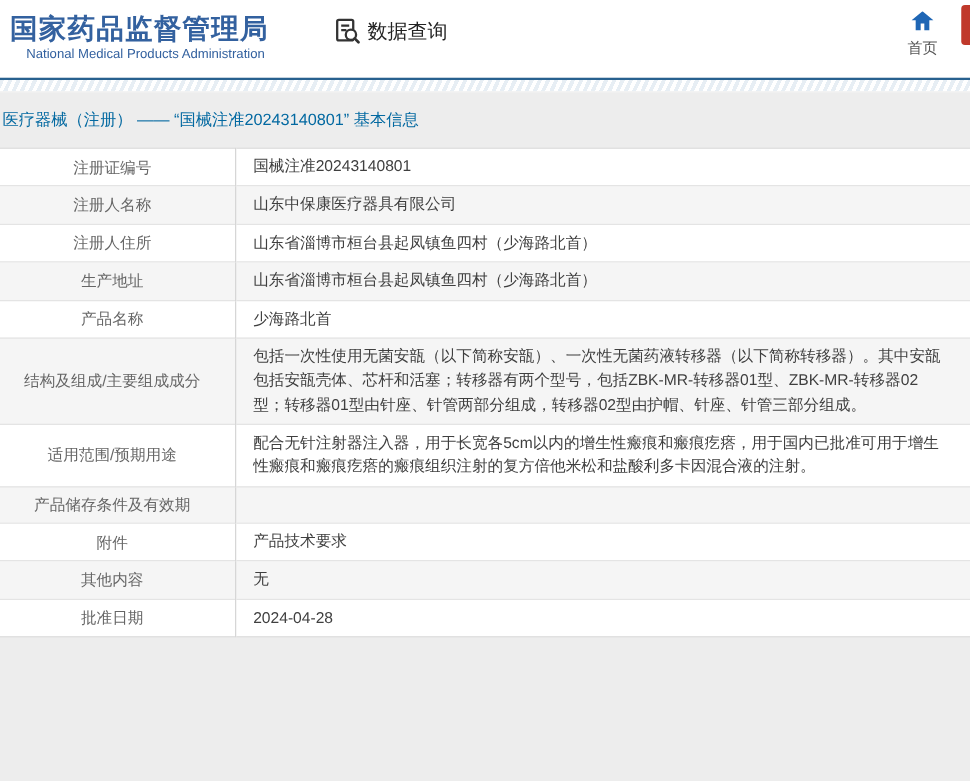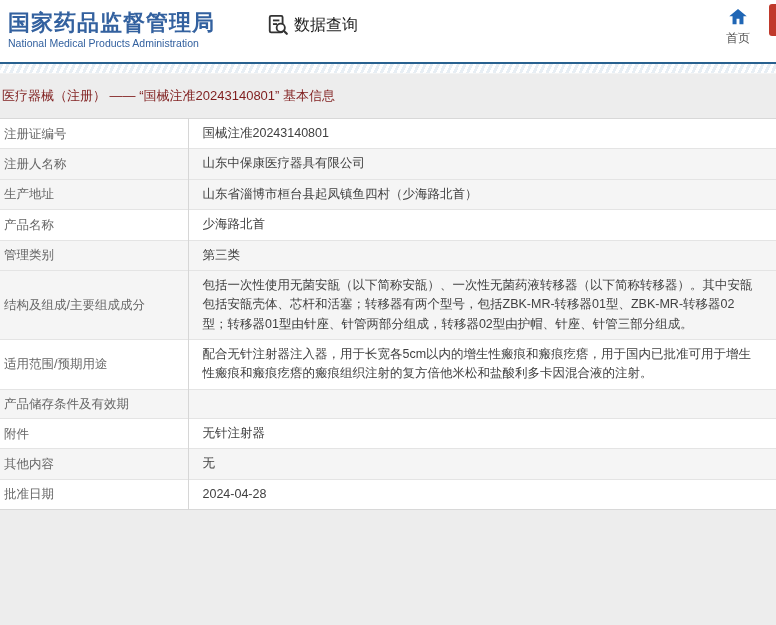--- a/index.html
+++ b/index.html
@@ -23,20 +23,21 @@
     font-size: 22px;
     font-weight: bold;
     color: #33619f;
     letter-spacing: 1px;
     line-height: 1.15;
   }
   .logo-en {
     font-size: 10.5px;
     color: #33619f;
     margin-top: 2px;
+    margin-left: 13px;
   }
   .data-query {
     display: flex;
     align-items: center;
     gap: 5px;
     margin: 14px 0 12px 52px;
     cursor: pointer;
   }
   .data-query span {
     font-size: 16px;
@@ -77,38 +78,38 @@
       #e7eef4 0px, #e7eef4 3px,
       #ffffff 3px, #ffffff 6px
     );
     border-bottom: 1px solid #f3f3f3;
   }
 
   
   .breadcrumb {
     padding: 13px 10px 13px 2px;
     font-size: 13px;
-    color: #7f1d1d;
+    color: #0369a1;
   }
 
   
   .info-table {
     width: 776px;
     border-collapse: collapse;
     background: #ffffff;
     border-top: 1px solid #d8d8d8;
     border-bottom: 1px solid #d8d8d8;
     table-layout: fixed;
   }
   .info-table tr { border-bottom: 1px solid #e4e4e4; }
   .info-table tr:last-child { border-bottom: none; }
   .info-table tr.alt { background: #f5f5f5; }
   .label-cell {
     width: 188px;
-    text-align: left;
+    text-align: center;
     vertical-align: middle;
     padding: 5px 12px 5px 4px;
     font-size: 12.5px;
     color: #666666;
     border-right: 1px solid #d6d6d6;
     height: 26px;
     line-height: 1.45;
   }
   .value-cell {
     padding: 5px 18px 5px 14px;
@@ -159,47 +160,47 @@
 <table class="info-table">
   <tbody id="table-body">
       <tr>
         <td class="label-cell">注册证编号</td>
         <td class="value-cell">国械注准20243140801</td>
       </tr>
       <tr class="alt">
         <td class="label-cell">注册人名称</td>
         <td class="value-cell">山东中保康医疗器具有限公司</td>
       </tr>
+      <tr>
+        <td class="label-cell">注册人住所</td>
+        <td class="value-cell">山东省淄博市桓台县起凤镇鱼四村（少海路北首）</td>
+      </tr>
       <tr class="alt">
         <td class="label-cell">生产地址</td>
         <td class="value-cell">山东省淄博市桓台县起凤镇鱼四村（少海路北首）</td>
       </tr>
       <tr>
         <td class="label-cell">产品名称</td>
         <td class="value-cell">少海路北首</td>
       </tr>
       <tr class="alt">
-        <td class="label-cell">管理类别</td>
-        <td class="value-cell">第三类</td>
-      </tr>
-      <tr class="alt">
         <td class="label-cell">结构及组成/主要组成成分</td>
         <td class="value-cell">包括一次性使用无菌安瓿（以下简称安瓿）、一次性无菌药液转移器（以下简称转移器）。其中安瓿包括安瓿壳体、芯杆和活塞；转移器有两个型号，包括ZBK-MR-转移器01型、ZBK-MR-转移器02型；转移器01型由针座、针管两部分组成，转移器02型由护帽、针座、针管三部分组成。</td>
       </tr>
       <tr>
         <td class="label-cell">适用范围/预期用途</td>
         <td class="value-cell">配合无针注射器注入器，用于长宽各5cm以内的增生性瘢痕和瘢痕疙瘩，用于国内已批准可用于增生性瘢痕和瘢痕疙瘩的瘢痕组织注射的复方倍他米松和盐酸利多卡因混合液的注射。</td>
       </tr>
       <tr class="alt">
         <td class="label-cell">产品储存条件及有效期</td>
         <td class="value-cell"></td>
       </tr>
       <tr>
         <td class="label-cell">附件</td>
-        <td class="value-cell">无针注射器</td>
+        <td class="value-cell">产品技术要求</td>
       </tr>
       <tr class="alt">
         <td class="label-cell">其他内容</td>
         <td class="value-cell">无</td>
       </tr>
       <tr>
         <td class="label-cell">批准日期</td>
         <td class="value-cell">2024-04-28</td>
       </tr>
     </tbody>

